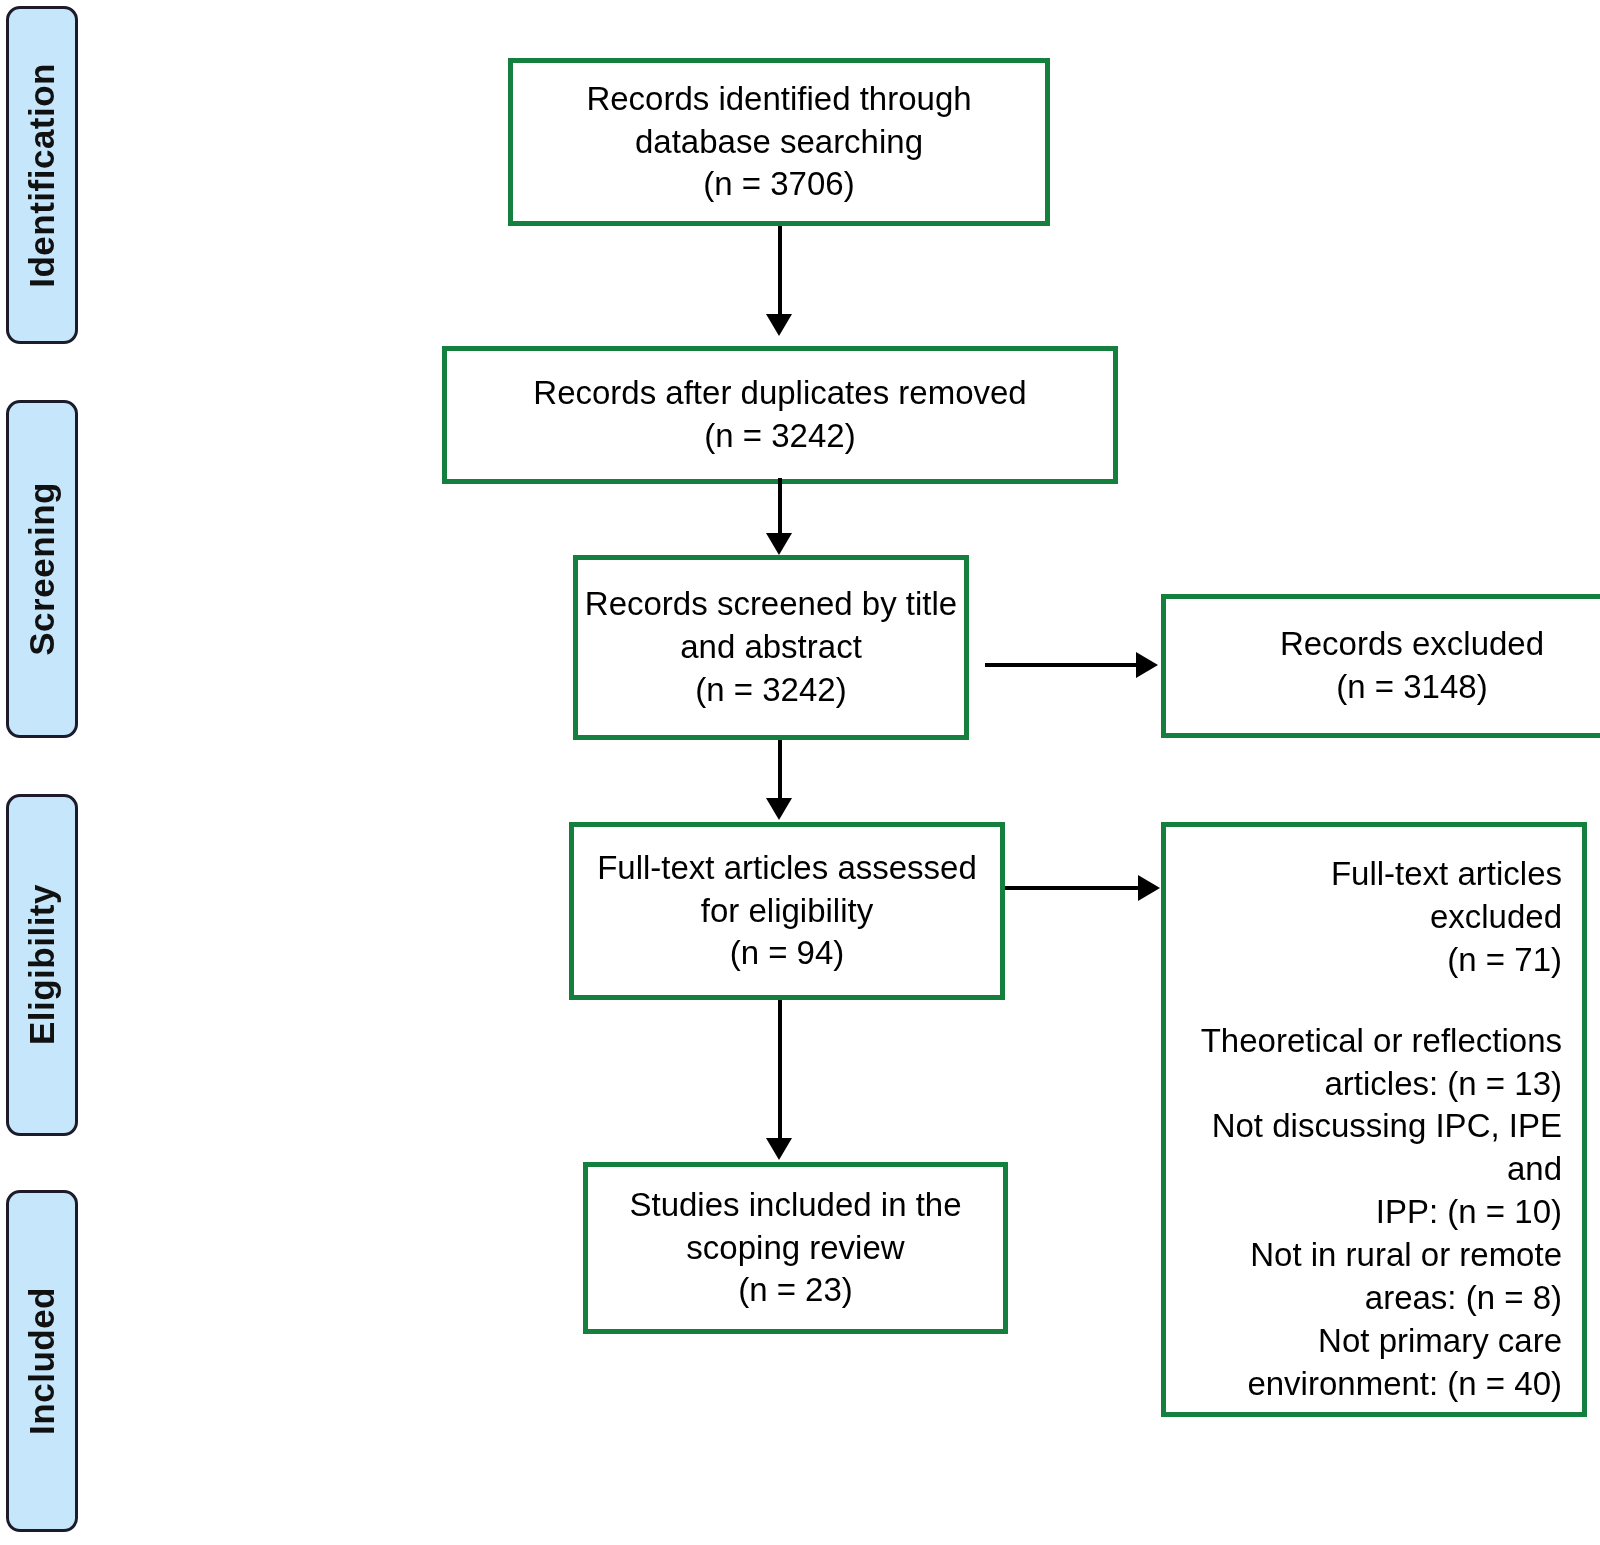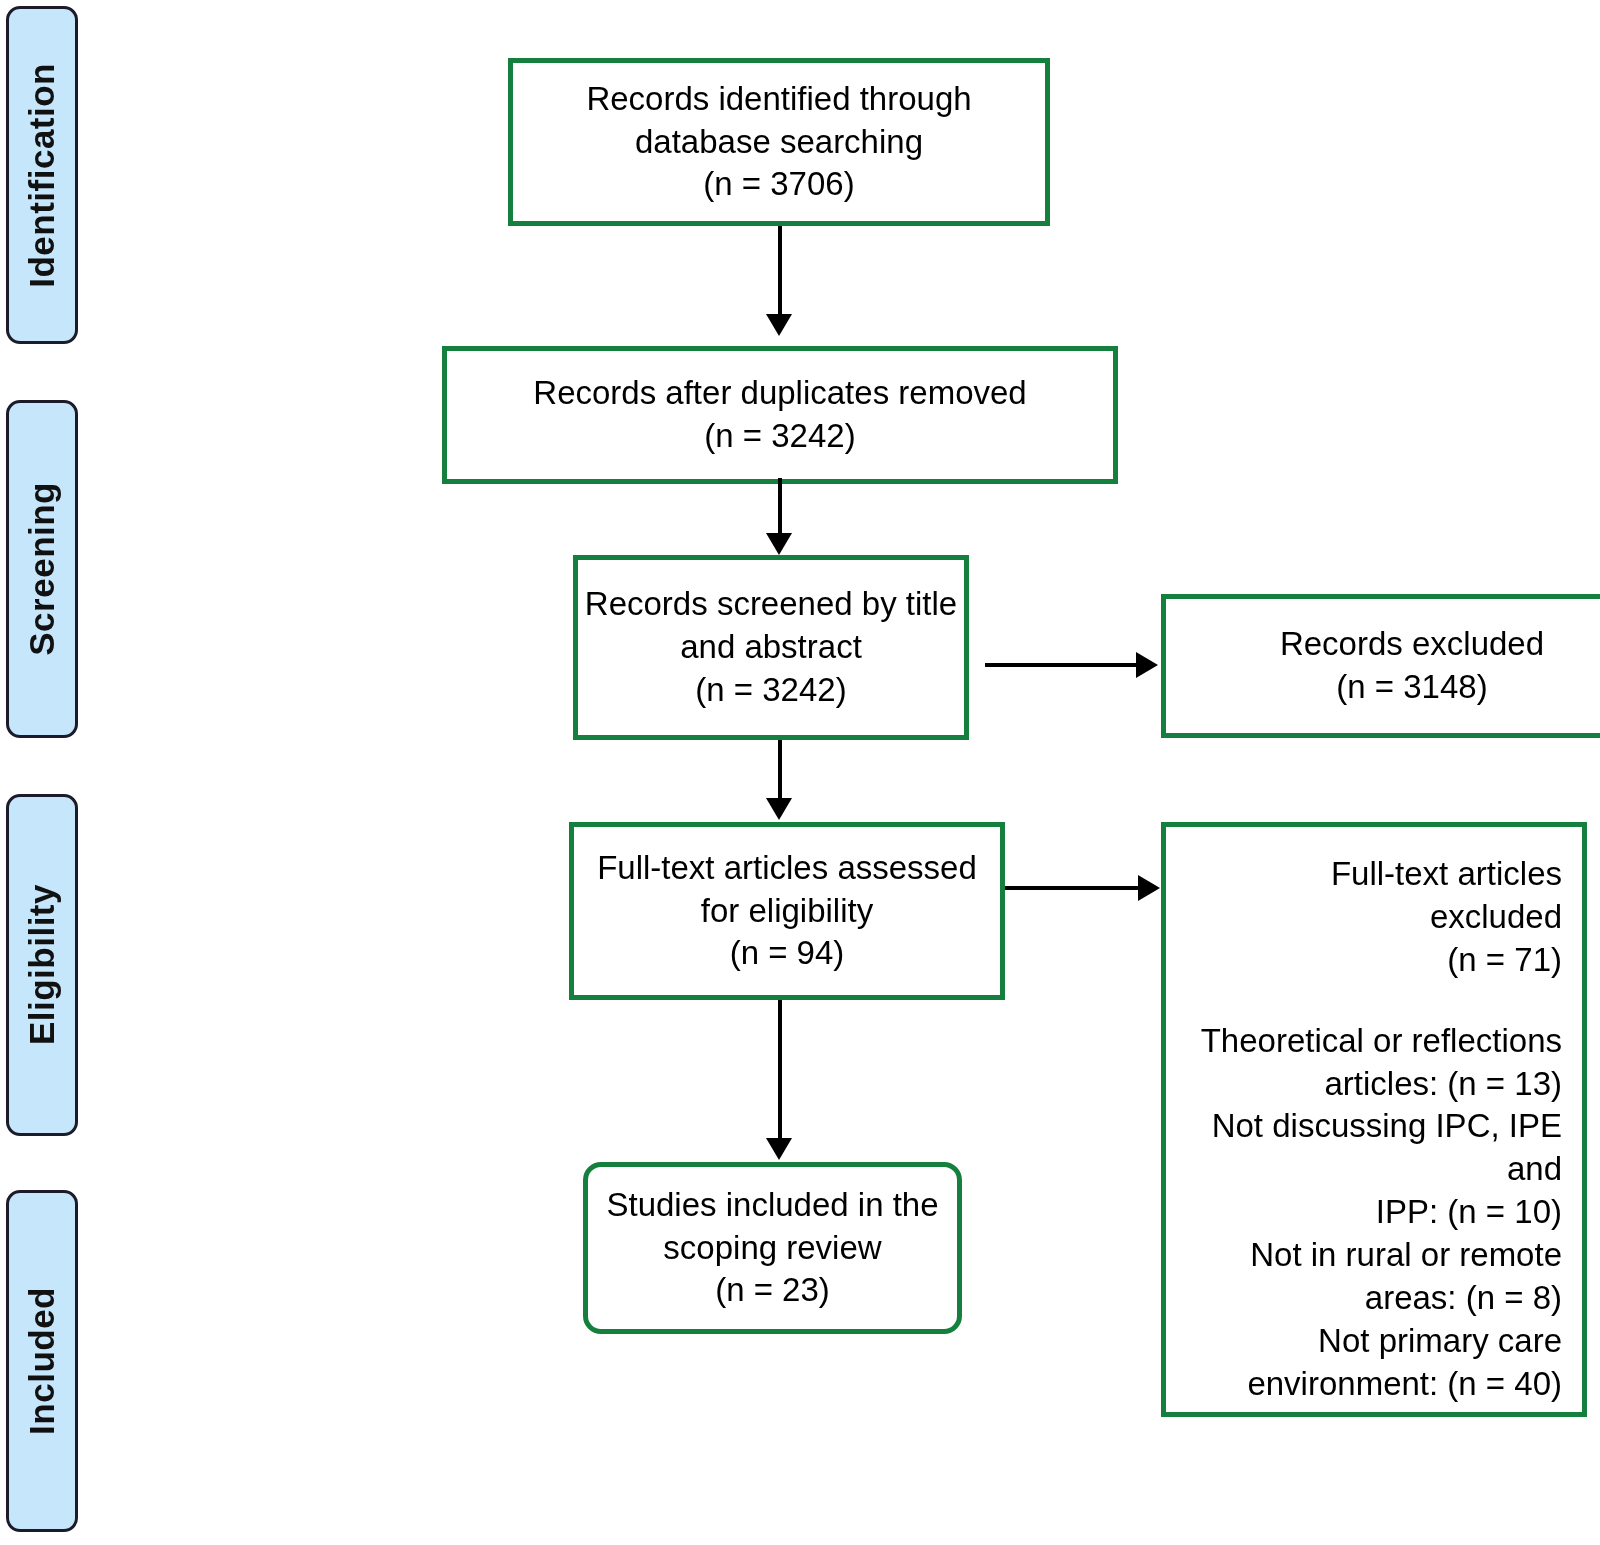--- a/index.html
+++ b/index.html
@@ -176,19 +176,19 @@
     <span class="reason">IPP: (n = 10)</span>
     <span class="reason">Not in rural or remote</span>
     <span class="reason">areas: (n = 8)</span>
     <span class="reason">Not primary care</span>
     <span class="reason">environment: (n = 40)</span>
   </div>
 
   <div class="vline" style="left:778px; top:1000px; height:140px;"></div>
   <div class="arrow-down" style="left:766px; top:1138px;"></div>
 
-  <div class="flow-box" style="left:583px; top:1162px; width:379px; height:172px;border-radius:18px;">
+  <div class="flow-box" style="left:583px; top:1162px; width:425px; height:172px;">
     <span class="line">Studies included in the</span>
     <span class="line">scoping review</span>
     <span class="line">(n = 23)</span>
   </div>
 
 </div>
 
 </body></html>

